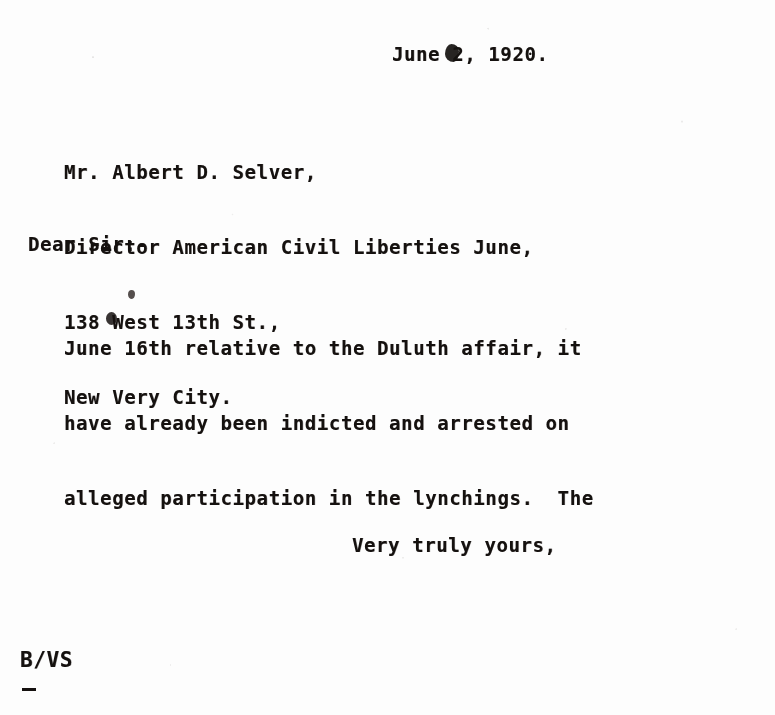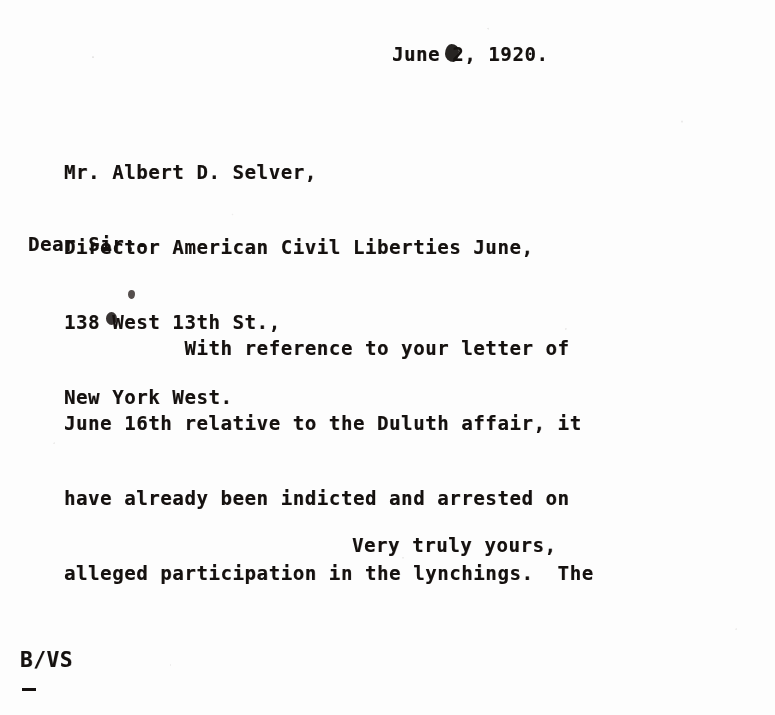--- a/index.html
+++ b/index.html
@@ -122,27 +122,26 @@
 
 <div id="page">
 
   <div id="date-line" class="typed">June 2, 1920.</div>
   <div id="ink-blot"></div>
 
   <div id="addressee-block" class="typed">
     <span class="line">Mr. Albert D. Selver,</span>
     <span class="line">Director American Civil Liberties June,</span>
     <span class="line">138 West 13th St.,</span>
-    <span class="line">New York West.</span>
+    <span class="line">New Very City.</span>
   </div>
 
   <div id="salutation" class="typed">Dear Sir:-</div>
 
   <div id="body-block" class="typed">
-    <span class="line">          With reference to your letter of</span>
     <span class="line">June 16th relative to the Duluth affair, it</span>
     <span class="line">have already been indicted and arrested on</span>
     <span class="line">alleged participation in the lynchings.  The</span>
     
     
     
   </div>
   <div id="ink-blot2"></div>
   <div id="ink-blot3"></div>
 

